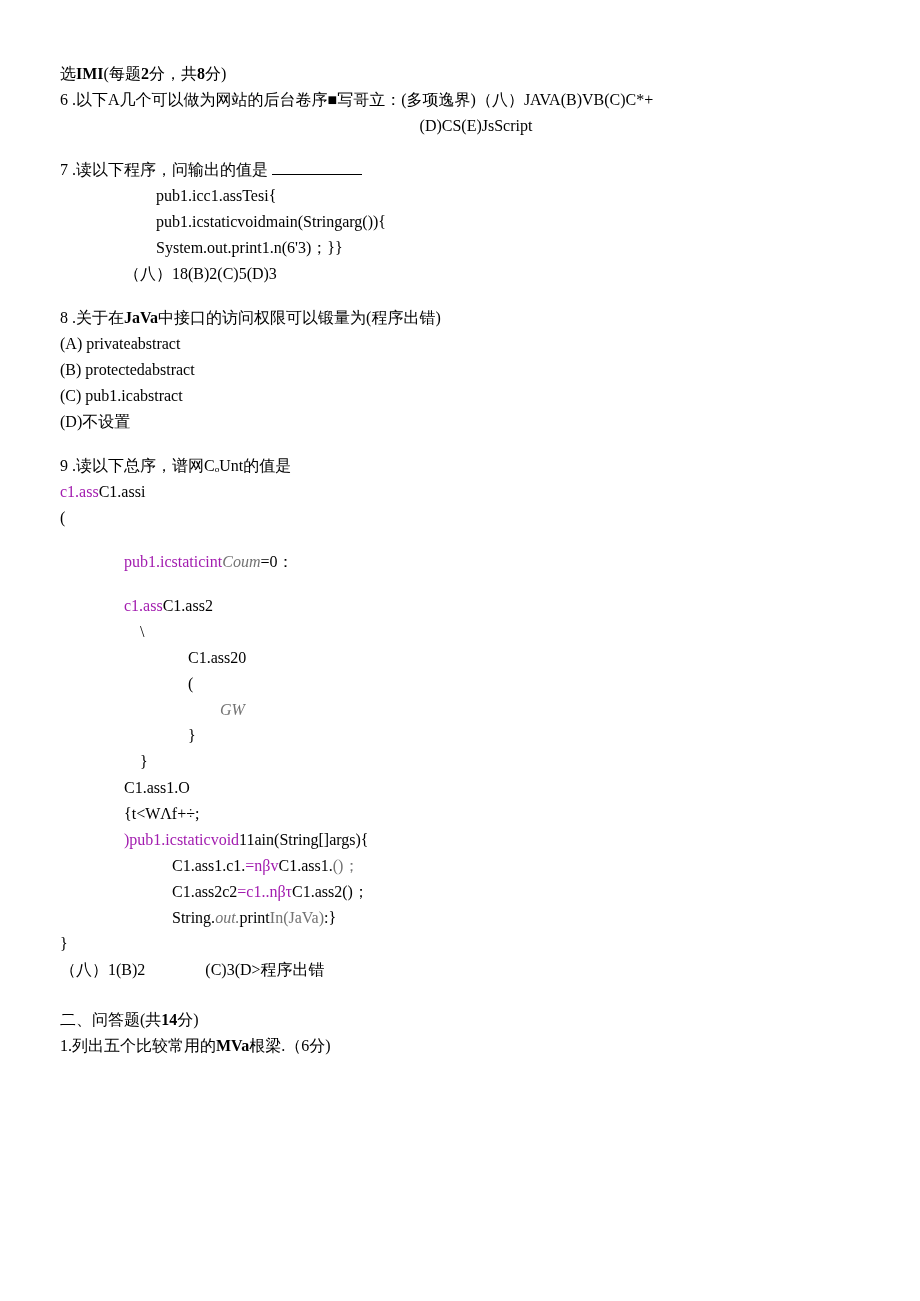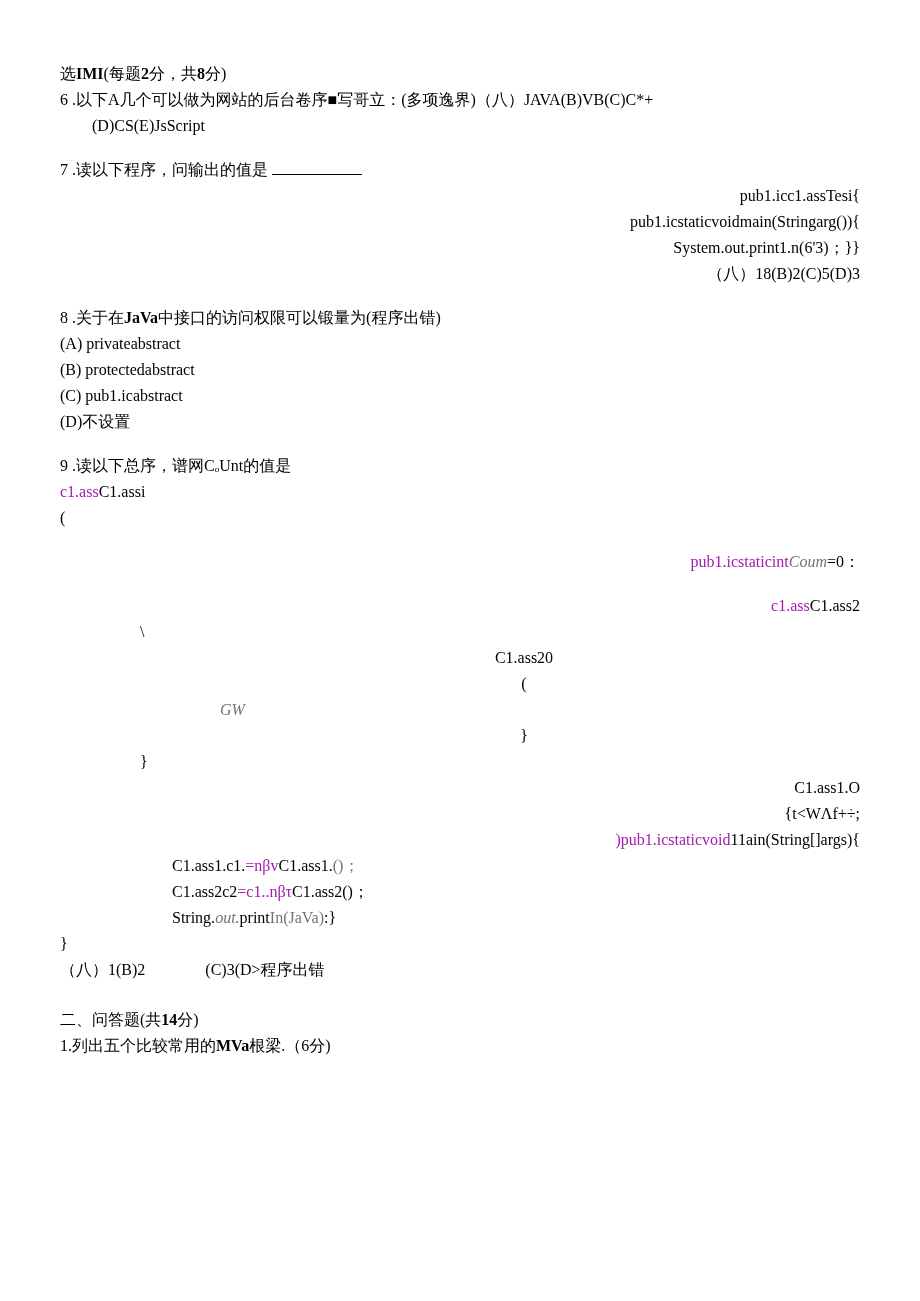--- a/index.html
+++ b/index.html
@@ -8,24 +8,24 @@
     line-height: 1.5;
     color: #000;
     background: #fff;
     margin: 0;
     padding: 60px 60px 60px 60px;
     width: 920px;
     box-sizing: border-box;
   }
   .bold { font-weight: bold; margin-top: 24px; }
   .line { margin: 2px 0; }
-  .indent1 { padding-left: 32px; }
-  .indent2 { padding-left: 96px; text-align: right; }
-  .indent3 { padding-left: 64px; text-align: right; }
-  .indent4 { padding-left: 128px; text-align: center; }
+  .indent1 { padding-left: 32px; text-align: center; }
+  .indent2 { padding-left: 96px; }
+  .indent3 { padding-left: 64px; }
+  .indent4 { padding-left: 128px; }
   .indent5 { padding-left: 160px; font-style: italic; }
   .indent6 { padding-left: 112px; }
   .purple { color: #a21caf; }
   .blue { color: #737373; }
   .italic { font-style: italic; }
   .gap { height: 16px; }
   .biggap { height: 22px; }
   .underline {
     display: inline-block;
     border-bottom: 1px solid #000;

